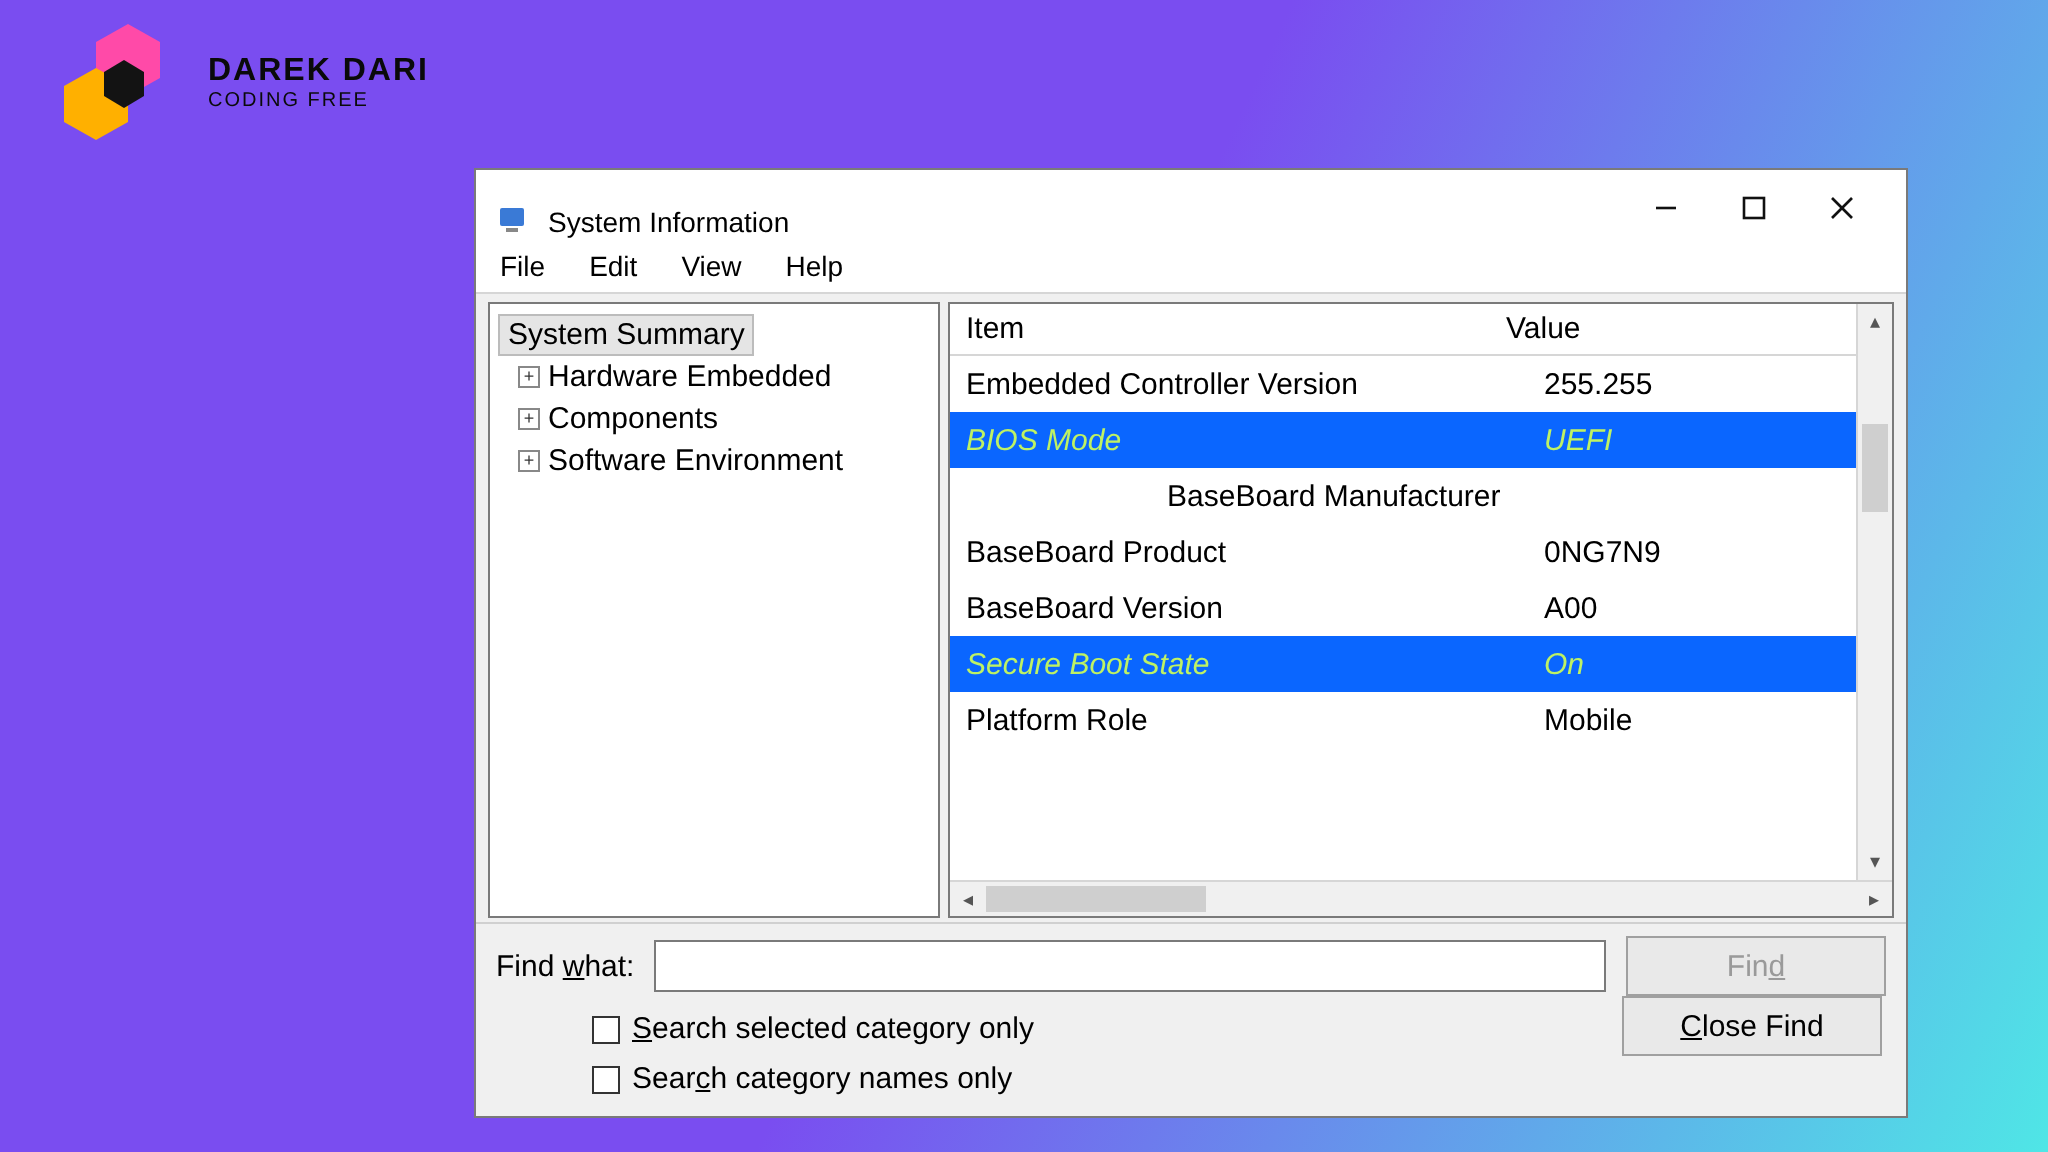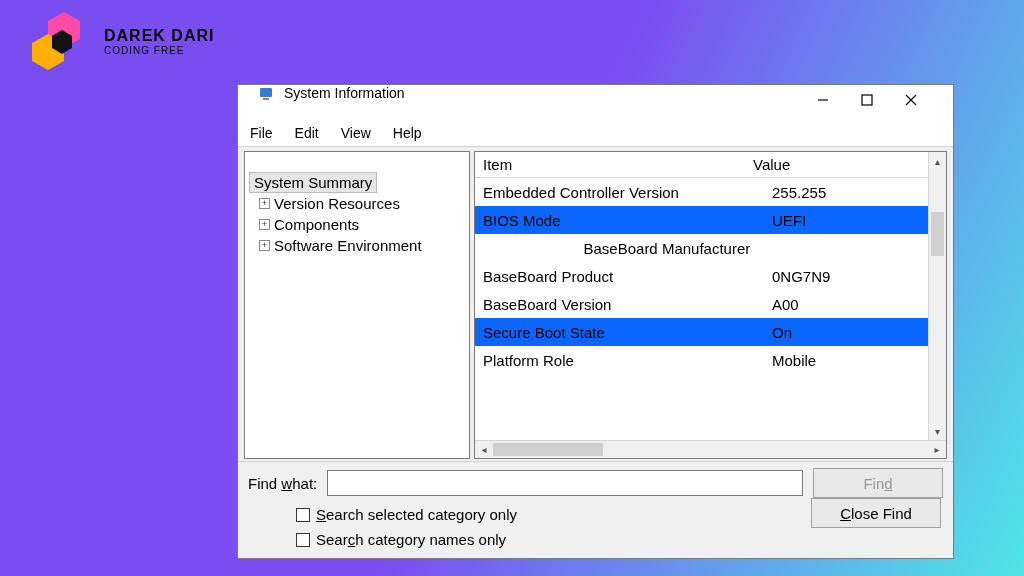--- a/index.html
+++ b/index.html
@@ -14,55 +14,55 @@
   .logo-title { font-weight:700; font-size:16px; letter-spacing:1px; color:#0a0a0a; }
   .logo-sub { font-size:10px; letter-spacing:1px; color:#0a0a0a; }
 
   
   .win {
     position:absolute; left:237px; top:84px; width:717px; height:475px;
     background:#f0f0f0; border:1px solid #7a7a7a;
     display:flex; flex-direction:column;
   }
   .titlebar {
-    height:34px; background:#fff; display:flex; align-items:flex-start; padding:0 20px; font-size:14px;
+    height:34px; background:#fff; display:flex; align-items:flex-end; padding:0 10px; font-size:14px;
   }
   .titlebar .icon { width:18px; height:18px; margin-right:8px; }
   .titlebar .spacer { flex:1; }
   .winbtn { width:44px; height:30px; display:flex; align-items:center; justify-content:center; }
   .winbtn svg { stroke:#111; }
   .menubar {
     height:28px; background:#fff; display:flex; align-items:center; gap:14px; padding:0 8px; font-size:14px; border-bottom:1px solid #d6d6d6;
   }
   .menuitem { padding:2px 4px; }
 
   .body {
     flex:1; display:flex; gap:4px; padding:4px 6px 2px 6px; background:#f0f0f0; min-height:0;
   }
   .tree {
-    width:226px; background:#fff; border:1px solid #7a7a7a; padding:20px 4px; font-size:15px; overflow:hidden;
+    width:226px; background:#fff; border:1px solid #7a7a7a; padding:5px 4px; font-size:15px; overflow:hidden;
   }
   .tree-root { background:#e5e5e5; padding:1px 4px; border:1px solid #bcbcbc; display:inline-block; }
   .tree-item { display:flex; align-items:center; gap:4px; padding:2px 0 2px 10px; }
   .plus { width:11px; height:11px; border:1px solid #888; font-size:9px; line-height:9px; text-align:center; color:#333; }
 
   .list-wrap { flex:1; display:flex; flex-direction:column; min-height:0;}
   .list {
     flex:1; background:#fff; border:1px solid #7a7a7a; font-size:15px; display:flex; flex-direction:column; position:relative; min-height:0;
   }
   .list-head { display:flex; border-bottom:1px solid #d6d6d6; height:26px; align-items:center; }
   .list-head .col { padding:2px 8px; }
   .col-item { width:270px; }
   .col-value { flex:1; }
   .list-rows { flex:1; overflow:hidden; }
   .row { display:flex; height:28px; align-items:center;justify-content:center; }
   .row span { padding:2px 8px; }
   .row .c1 { width:270px; }
   .row .c2 { flex:1;margin-left:19px; }
-  .row.sel { background:#0a66ff; color:#000000; }
+  .row.sel { background:#0a66ff; color:#bef264;font-style:italic; }
 
   .vscroll { position:absolute; right:0; top:0; bottom:18px; width:18px; background:#f0f0f0; border-left:1px solid #d6d6d6;}
   .vscroll .arrow { height:18px; display:flex; align-items:center; justify-content:center; font-size:10px; color:#555;}
   .vscroll .thumb { position:absolute; top:60px; left:2px; right:2px; height:44px; background:#cfcfcf;}
   .hscroll { height:18px; background:#f0f0f0; border-top:1px solid #d6d6d6; display:flex; align-items:center;}
   .hscroll .arrow { width:18px; text-align:center; font-size:10px; color:#555;}
   .hscroll .track { flex:1; position:relative; height:100%;}
   .hscroll .thumb { position:absolute; left:0; width:110px; top:2px; bottom:2px; background:#cfcfcf;}
 
   .findbar {
@@ -130,21 +130,21 @@
     <span class="menuitem">View</span>
     <span class="menuitem">Help</span>
   </div>
 
   <div class="body">
     <div class="tree">
       <span class="tree-root">System Summary</span>
       <div id="tree-items">
           <div class="tree-item">
             <span class="plus">+</span>
-            <span>Version Resources</span>
+            <span>Hardware Embedded</span>
           </div>
           <div class="tree-item">
             <span class="plus">+</span>
             <span>Components</span>
           </div>
           <div class="tree-item">
             <span class="plus">+</span>
             <span>Software Environment</span>
           </div>
         </div>

